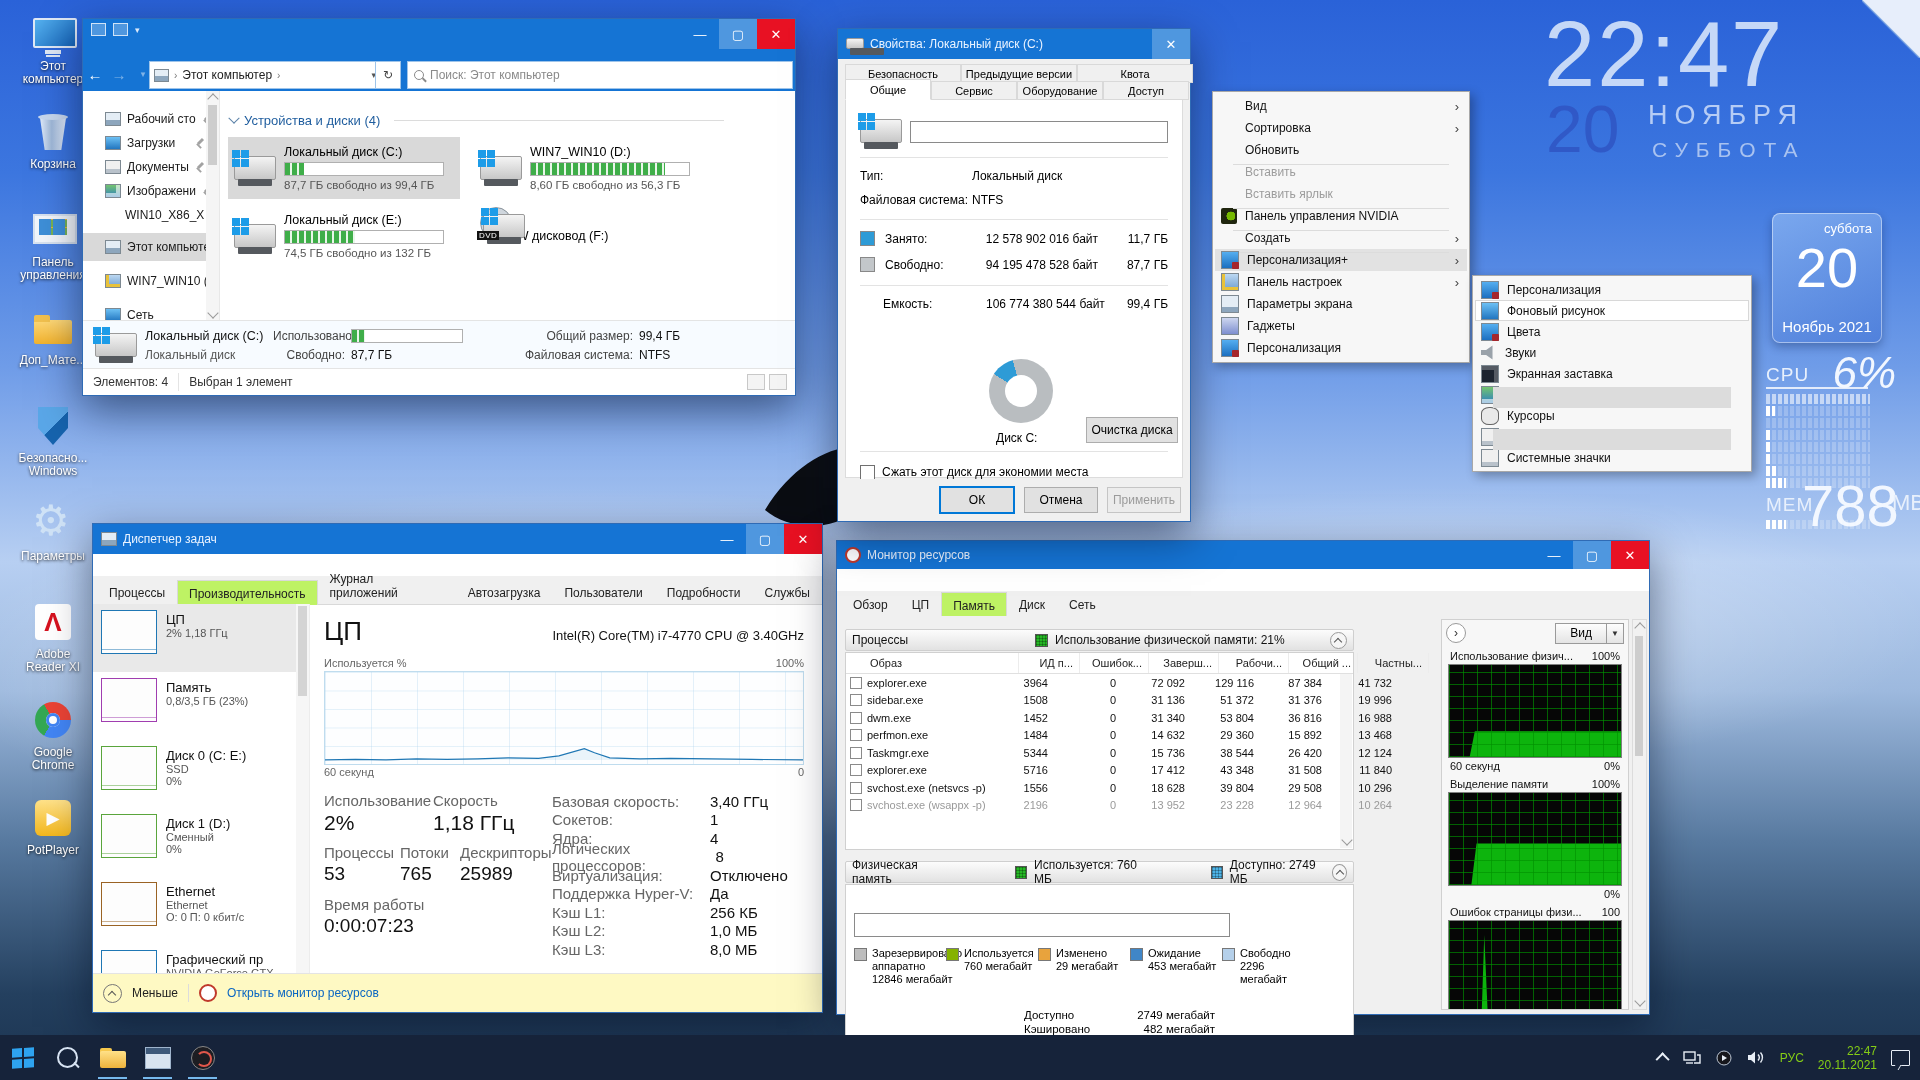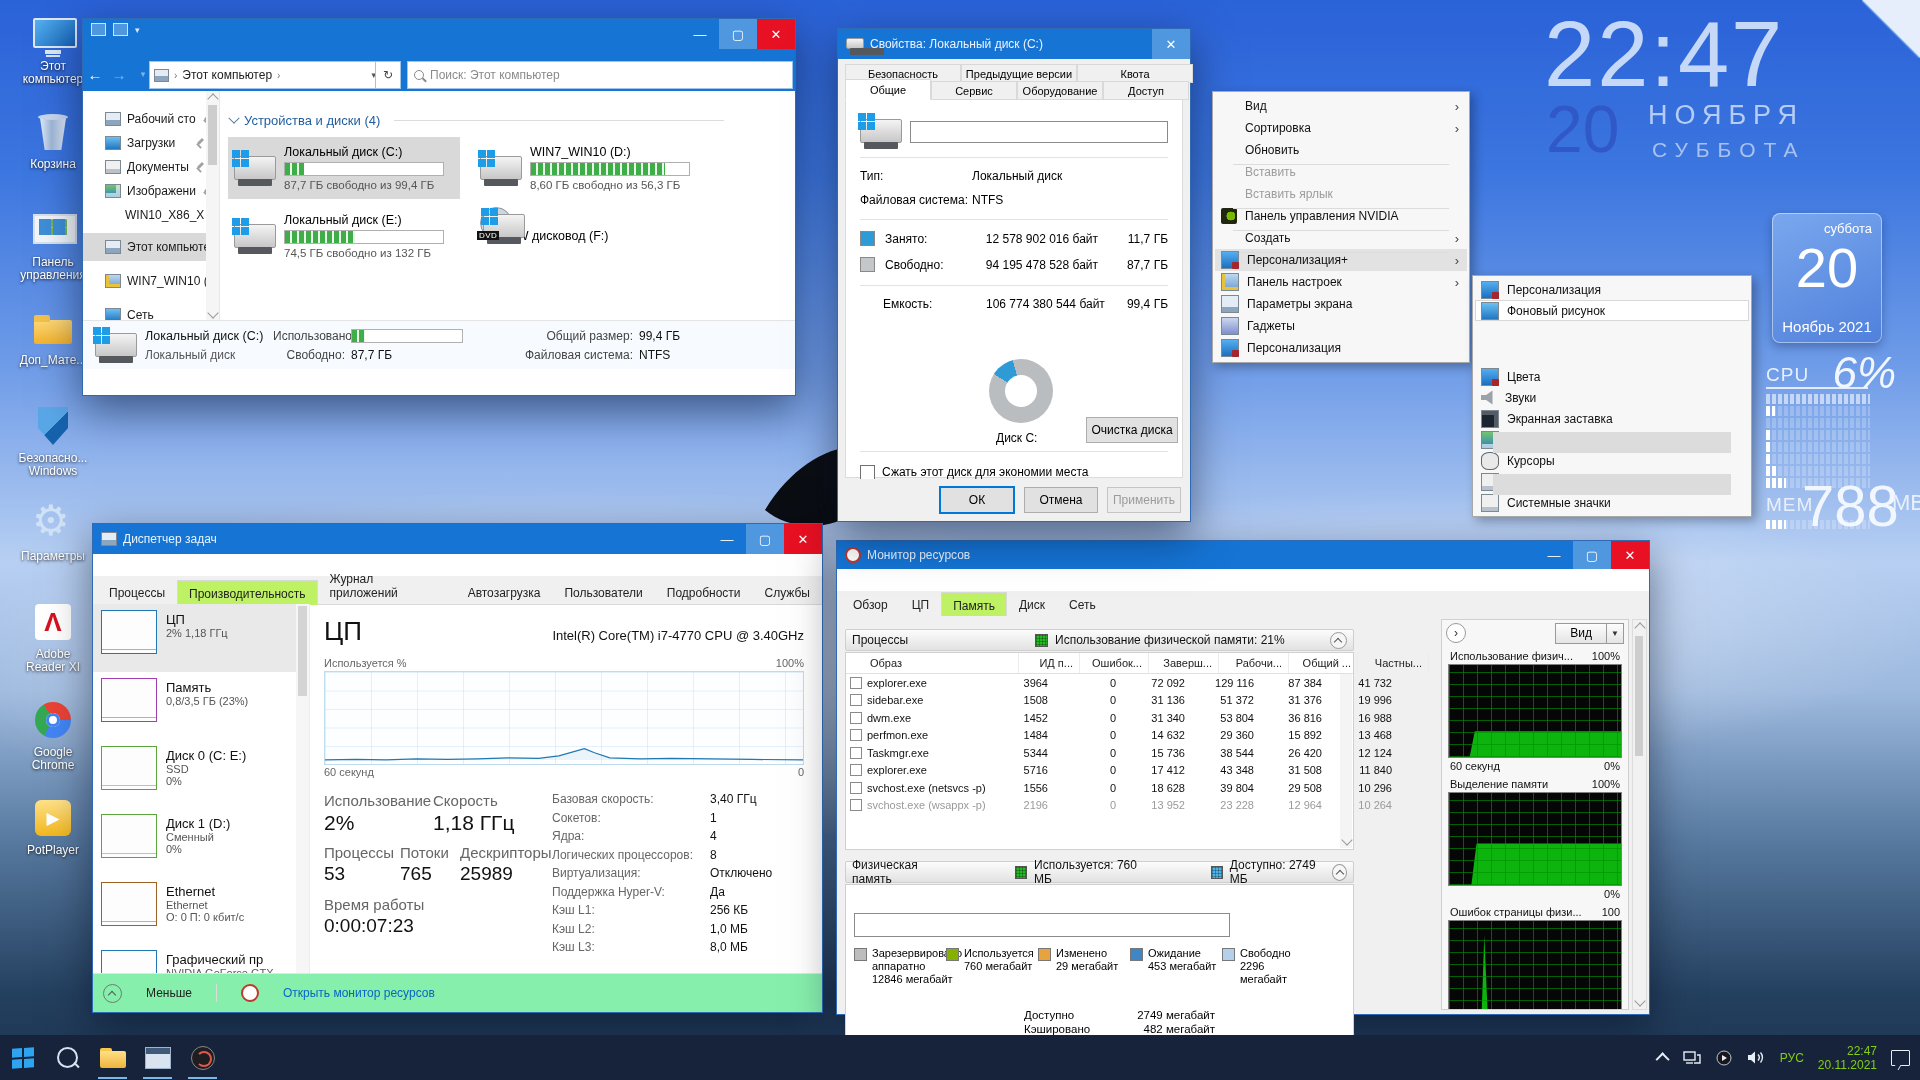--- a/index.html
+++ b/index.html
@@ -138,24 +138,24 @@
   .biggraph{position:absolute;left:14px;top:67px;right:18px;height:92px;border:1px solid #bfdcee;background:#fdfeff;
     background-image:linear-gradient(rgba(180,215,240,.35) 1px,transparent 1px),linear-gradient(90deg,rgba(180,215,240,.35) 1px,transparent 1px);
     background-size:46px 18.5px;}
   .gxl{position:absolute;left:14px;top:162px;font-size:11px;color:#666;}
   .gxr{position:absolute;right:18px;top:162px;font-size:11px;color:#666;}
   .stat{position:absolute;}
   .stat .sl{font-size:15px;color:#666;}
   .stat .sv{font-size:19px;color:#111;margin-top:2px;}
   .stat.big .sv{font-size:21px;}
   .specs{position:absolute;left:242px;top:188px;width:236px;}
-  .sprow{display:flex;height:18.5px;font-size:12px;}
+  .sprow{display:flex;height:18.5px;font-size:15px;align-items:center;}
   .sprow .k{color:#666;}
   .sprow .v{margin-left:auto;color:#111;width:78px;}
-  .tmfoot{position:absolute;left:0;right:0;bottom:0;height:38px;border-top:1px solid #e4e4e4;display:flex;align-items:center;gap:24px;padding-left:10px;background:#86efac;}
+  .tmfoot{position:absolute;left:0;right:0;bottom:0;height:38px;border-top:1px solid #e4e4e4;display:flex;align-items:center;gap:10px;padding-left:10px;background:#fef9c3;}
   .circbtn{width:17px;height:17px;border-radius:50%;border:1px solid #777;position:relative;}
   .circbtn::after{content:"";position:absolute;left:5px;top:7px;width:5px;height:5px;border-left:1.6px solid #555;border-top:1.6px solid #555;transform:rotate(45deg);}
   .vdiv{width:1px;height:18px;background:#dcdcdc;}
   .resico{width:14px;height:14px;border-radius:50%;border:2px solid #c0392b;background:#fff;}
   .linkb{color:#0a66c2;font-size:12px;}
   
   #rm .rmbody{position:absolute;left:0;right:0;top:75px;bottom:0;background:#f0f0f0;}
   .secbar{position:absolute;height:20px;background:linear-gradient(#fcfcfc,#e2e2e2);border:1px solid #cfcfcf;border-radius:2px;display:flex;align-items:center;font-size:12px;color:#111;padding:0 6px;gap:7px;}
   .legsq{width:11px;height:11px;border:1px solid #555;background-image:linear-gradient(rgba(0,0,0,.25) 1px,transparent 1px),linear-gradient(90deg,rgba(0,0,0,.25) 1px,transparent 1px);background-size:3px 3px;}
   .chevc{margin-left:auto;width:15px;height:15px;border-radius:50%;border:1px solid #9a9a9a;background:#f6f6f6;position:relative;}
@@ -559,20 +559,28 @@
           </div>
         <div class="lbl">Общий размер:</div>
         <div class="val">99,4 ГБ</div>
         <div class="val" style="color:#555;">Локальный диск</div>
         <div class="lbl">Свободно:</div>
         <div class="val">87,7 ГБ</div>
         <div class="lbl">Файловая система:</div>
         <div class="val">NTFS</div>
       </div>
     </div>
+    <div class="estatus">
+      <div class="cell">Элементов: 4</div>
+      <div class="cell" style="border-right:none;">Выбран 1 элемент</div>
+      <div class="viewbtns">
+        <span class="vb"></span>
+        <span class="vb"></span>
+      </div>
+    </div>
   </div>
 
   <div id="props" class="win" style="left:837px;top:28px;width:352px;height:492px;z-index:30;">
     <div class="tbar">
       <div class="dico" style="width:18px;height:14px;">
           <div class="hddbox" style="left:0;top:1px;width:16px;height:9px;"></div>
         </div>
       <span class="ttl">Свойства: Локальный диск (C:)</span>
       <div class="wbtns">
           <div class="wbtn lite">✕</div>
@@ -757,21 +765,21 @@
 
   <div class="menu" style="left:1472px;top:275px;width:274px;z-index:41;">
     <div class="mrow" style="height:21px;">
         <span class="mico mi-personal"></span>
         <span>Персонализация</span>
       </div>
       <div class="mrow hlw" style="height:21px;">
         <span class="mico mi-wall"></span>
         <span>Фоновый рисунок</span>
       </div>
-      <div class="mrow" style="height:21px;margin-top:45px;">
+      <div class="mrow" style="height:21px;">
         <span class="mico mi-personal"></span>
         <span>Цвета</span>
       </div>
       <div class="mrow" style="height:21px;">
         <span class="mico mi-sound"></span>
         <span>Звуки</span>
       </div>
       <div class="mrow" style="height:21px;">
         <span class="mico mi-saver"></span>
         <span>Экранная заставка</span>

